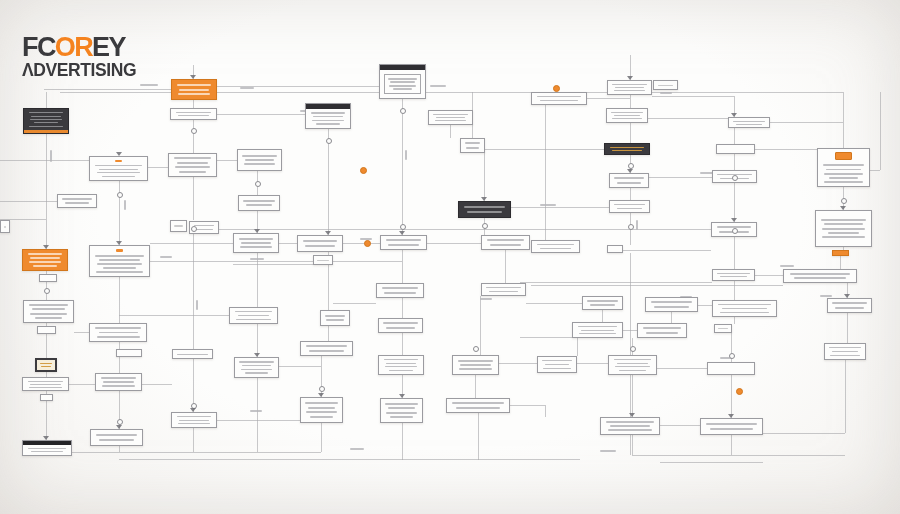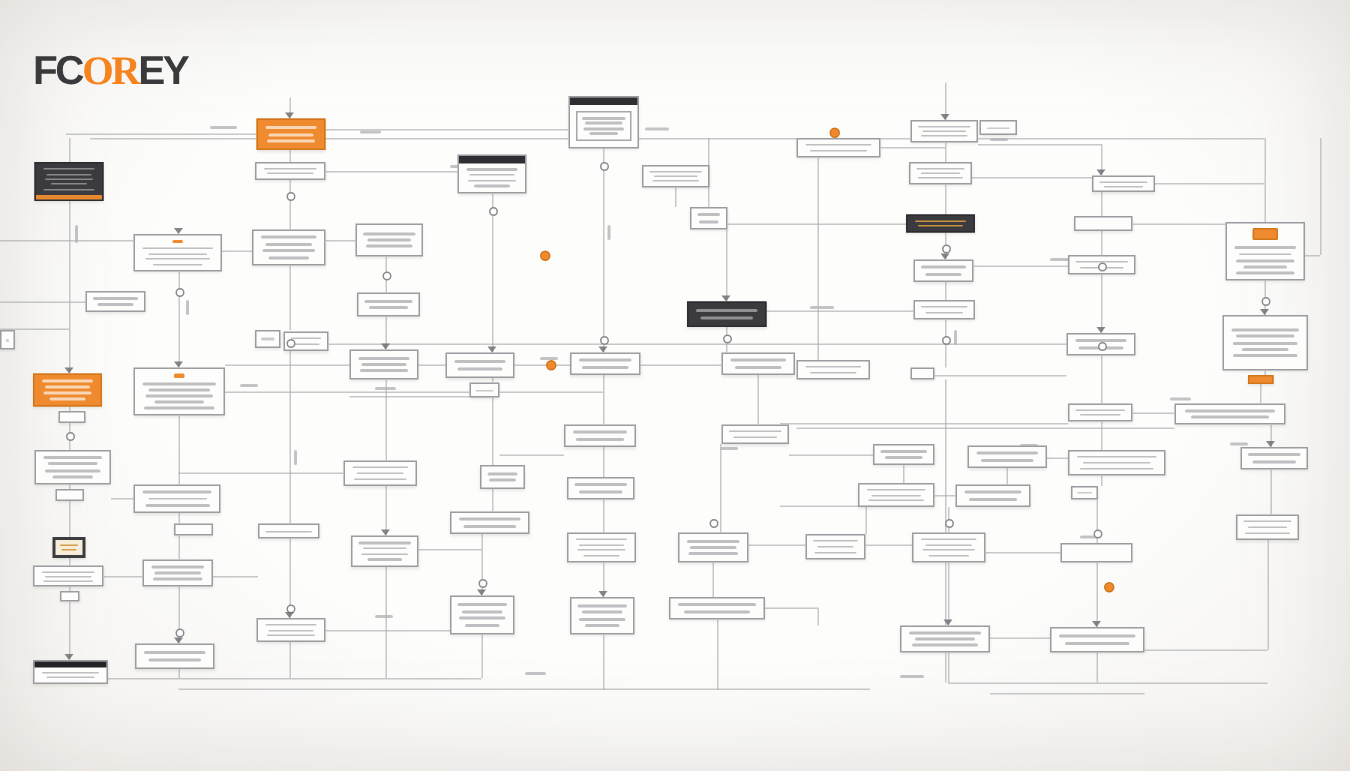--- a/index.html
+++ b/index.html
@@ -2,21 +2,21 @@
 <html><head>
 <meta charset="utf-8">
 <style>
   html,body{margin:0;padding:0;background:#e8e6e3;font-family:"Liberation Sans",sans-serif;}
   #stage{position:relative;width:900px;height:514px;overflow:hidden;
     background:radial-gradient(ellipse at 50% 42%, #fdfdfc 55%, #f3f1ee 100%);
     box-shadow:inset 0 0 70px rgba(170,163,155,.28);}
   
   #logo{position:absolute;left:22px;top:34px;line-height:1;}
   .logo-l1{font-size:27px;font-weight:800;letter-spacing:-1.6px;color:#3a3a3d;white-space:nowrap;}
-  .logo-l1 .or{color:#f5831f;font-family:Liberation Serif, serif;}
+  .logo-l1 .or{color:#f5831f;}
   .logo-l2{font-size:17.5px;font-weight:800;letter-spacing:-0.4px;color:#3a3a3d;margin-top:1px;white-space:nowrap;}
   
   .hline,.vline{position:absolute;background:#a8a8ab;opacity:.62;z-index:1;}
   .hline{height:1px;}
   .vline{width:1px;}
   
   .box{position:absolute;z-index:3;box-sizing:border-box;background:#fdfdfc;
     border:1px solid rgba(96,96,104,.62);box-shadow:0 1px 2px rgba(120,115,108,.18);
     display:flex;flex-direction:column;justify-content:center;padding:2px 3px;}
   .box .tl{height:2px;border-radius:1px;margin:1.2px auto;background:#8d8d92;opacity:.55;}
@@ -45,20 +45,21 @@
   .onode{position:absolute;width:5px;height:5px;background:#ef8a2e;border:1px solid #d2761c;border-radius:50%;z-index:4;}
   .arrow{position:absolute;width:0;height:0;border-left:3px solid transparent;border-right:3px solid transparent;border-top:4px solid #6e6e74;z-index:4;opacity:.85;}
   .lbl{position:absolute;background:#b4b4b8;opacity:.8;z-index:2;border-radius:1px;}
 </style>
 </head>
 <body>
 
 <div id="stage">
   <div id="logo">
     <div class="logo-l1"><span>FC</span><span class="or">OR</span><span>EY</span></div>
+    <div class="logo-l2">ΛDVERTISING</div>
   </div>
   <div id="flow">
       <div class="hline" style="left: 44px; top: 89px; width: 127px;"></div>
       <div class="hline" style="left: 60px; top: 92px; width: 111px;"></div>
       <div class="hline" style="left: 217px; top: 86px; width: 162px;"></div>
       <div class="hline" style="left: 217px; top: 92px; width: 626px;"></div>
       <div class="hline" style="left: 217px; top: 114px; width: 88px;"></div>
       <div class="hline" style="left: 587px; top: 98px; width: 43px;"></div>
       <div class="hline" style="left: 648px; top: 118px; width: 80px;"></div>
       <div class="hline" style="left: 770px; top: 122px; width: 73px;"></div>

